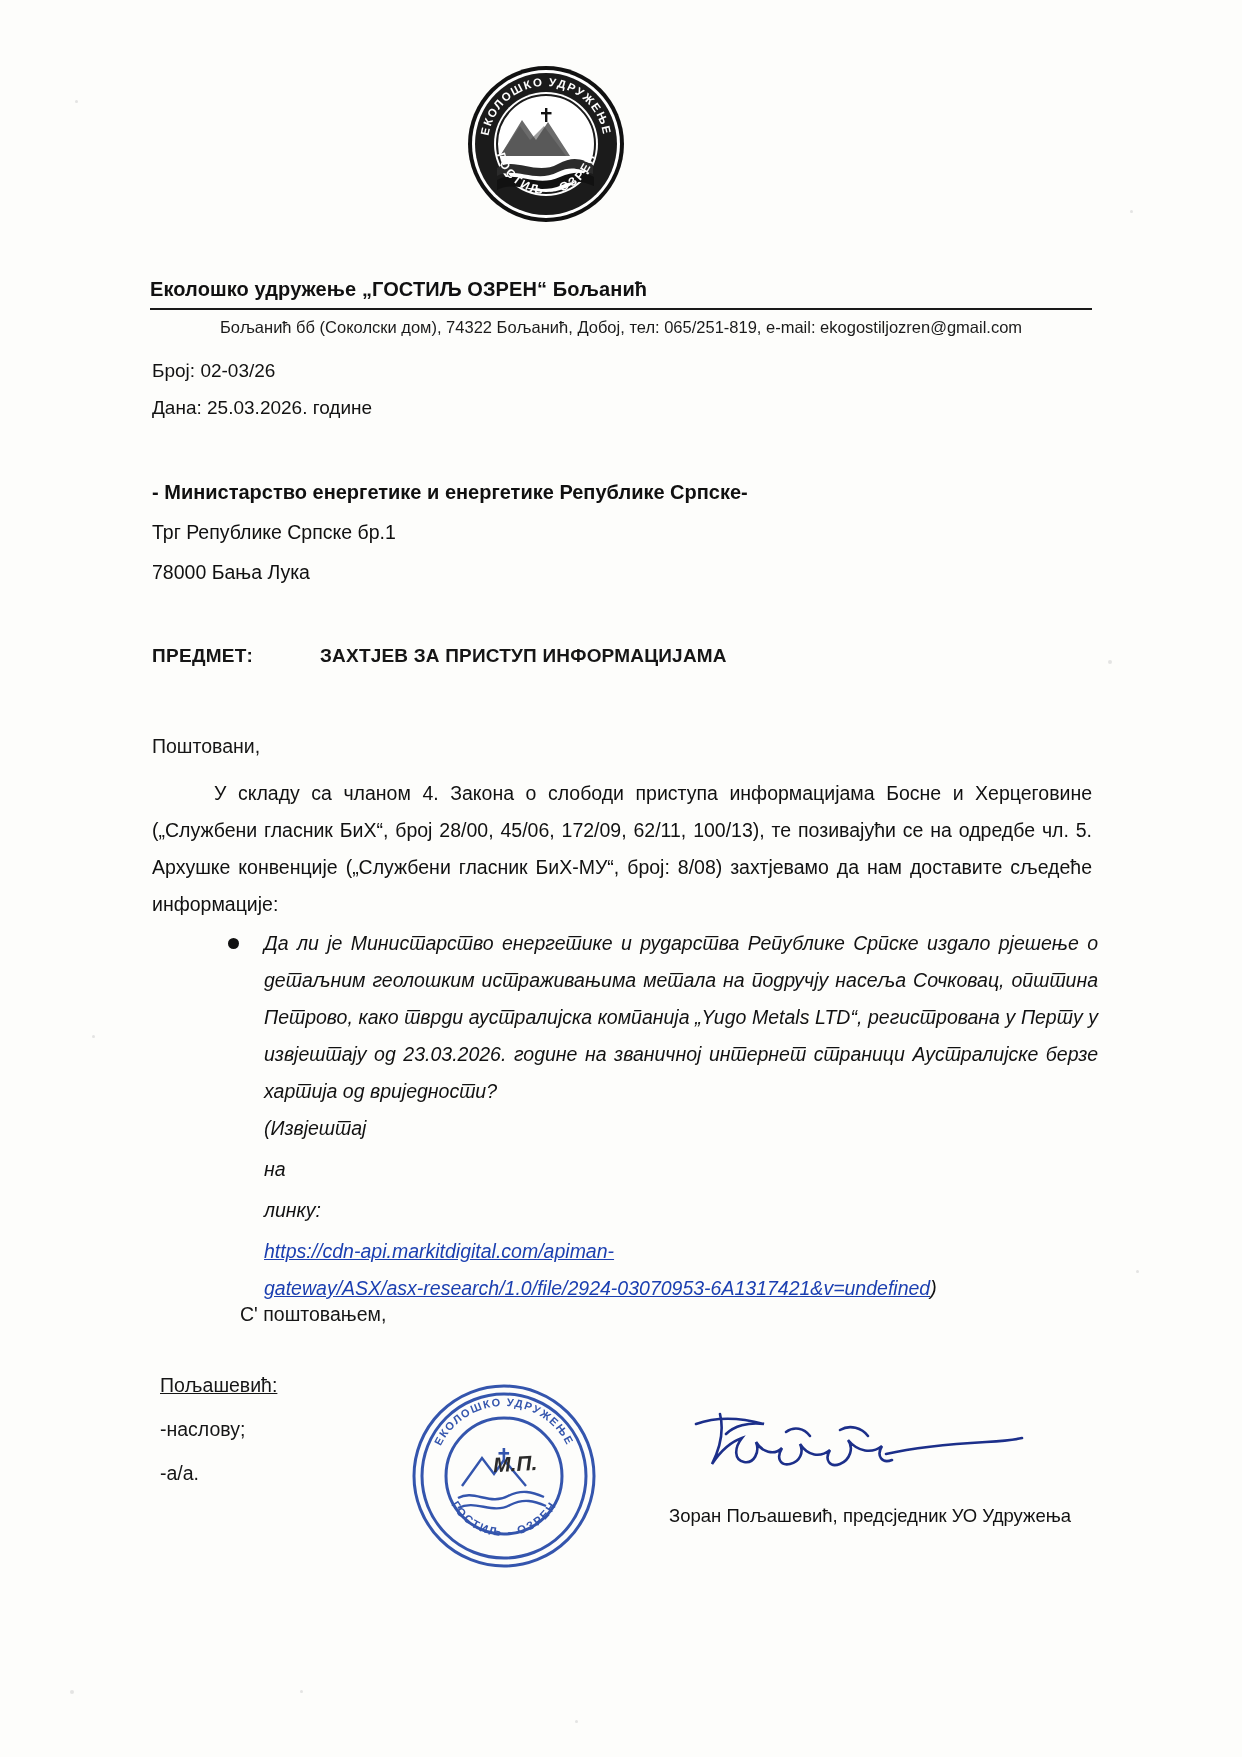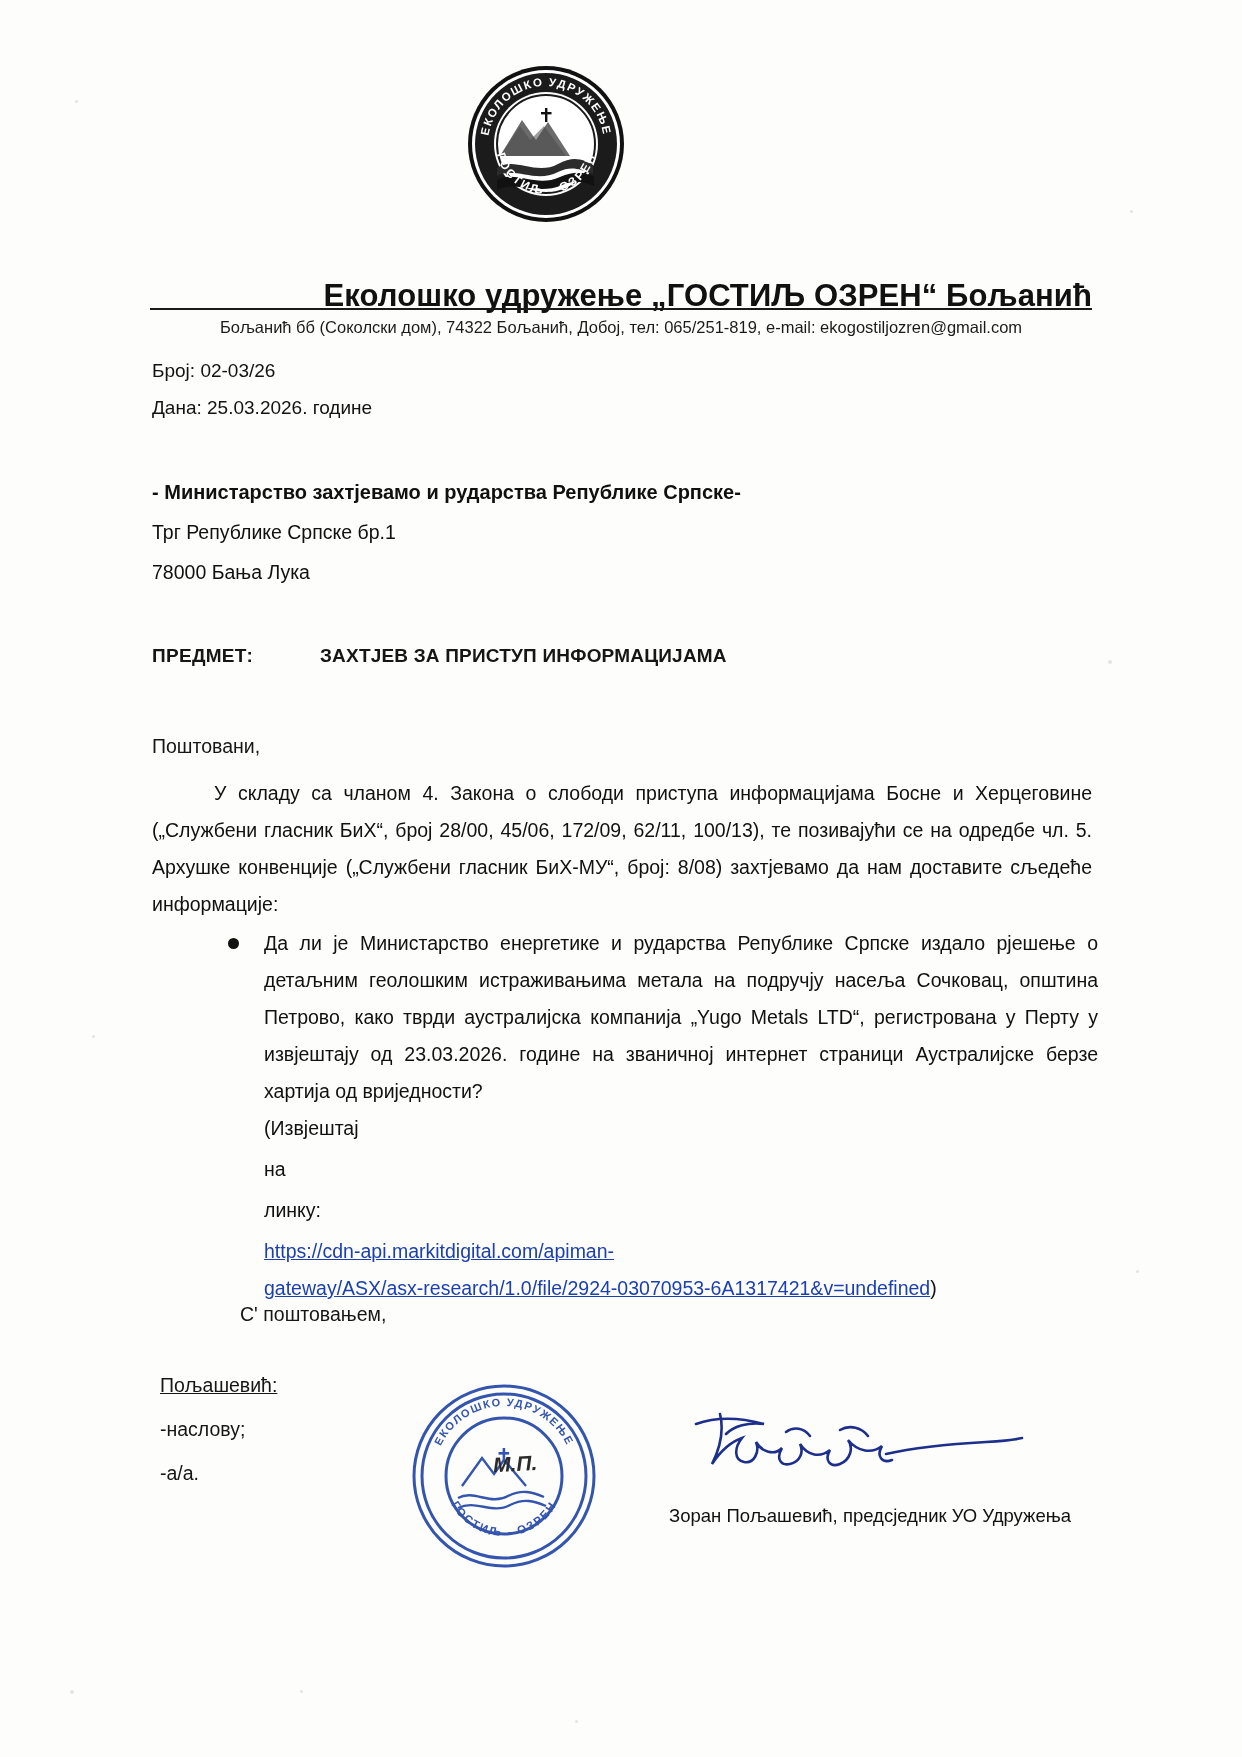--- a/index.html
+++ b/index.html
@@ -37,22 +37,22 @@
     height: 160px;
   }
   .logo-wrap svg { display: block; }
 
   
   .org-title {
     position: absolute;
     left: 150px;
     top: 278px;
     width: 942px;
-    text-align: right;
-    font-size: 31px;
+    text-align: left;
+    font-size: 20px;
     font-weight: bold;
     letter-spacing: .1px;
     color: #111;
   }
   .rule {
     position: absolute;
     left: 150px;
     top: 308px;
     width: 942px;
     height: 2px;
@@ -133,20 +133,21 @@
     width: 884px;
   }
   .bullet {
     position: relative;
     padding-left: 50px;
     font-size: 19.5px;
     line-height: 37px;
     text-align: justify;
     color: #111;
     margin-bottom: 26px;
+    font-style: italic;
   }
   .bullet .dot {
     position: absolute;
     left: 14px;
     top: 13px;
     width: 11px;
     height: 11px;
     background: #111;
     border-radius: 50%;
   }
@@ -282,21 +283,21 @@
     </svg>
   </div>
 
   <div class="org-title">Еколошко удружење „ГОСТИЉ ОЗРЕН“ Бољанић</div>
   <div class="rule"></div>
   <div class="org-contact">Бољанић бб (Соколски дом), 74322 Бољанић, Добој, тел: 065/251-819, e-mail: ekogostiljozren@gmail.com</div>
 
   <div class="meta num">Број: 02-03/26</div>
   <div class="meta date">Дана: 25.03.2026. године</div>
 
-  <div class="addr l1">- Министарство захтјевамо и рударства Републике Српске-</div>
+  <div class="addr l1">- Министарство енергетике и енергетике Републике Српске-</div>
   <div class="addr l2">Трг Републике Српске бр.1</div>
   <div class="addr l3">78000 Бања Лука</div>
 
   <div class="subj-label">ПРЕДМЕТ:</div>
   <div class="subj-text">ЗАХТЈЕВ ЗА ПРИСТУП ИНФОРМАЦИЈАМА</div>
 
   <div class="salutation">Поштовани,</div>
   <div class="para">У складу са чланом 4. Закона о слободи приступа информацијама Босне и Херцеговине  („Службени гласник БиХ“, број 28/00, 45/06, 172/09, 62/11, 100/13),  те позивајући се на одредбе чл. 5. Архушке конвенције („Службени гласник БиХ-МУ“, број: 8/08) захтјевамо да нам доставите сљедеће информације:</div>
 
   <div class="bullets">

